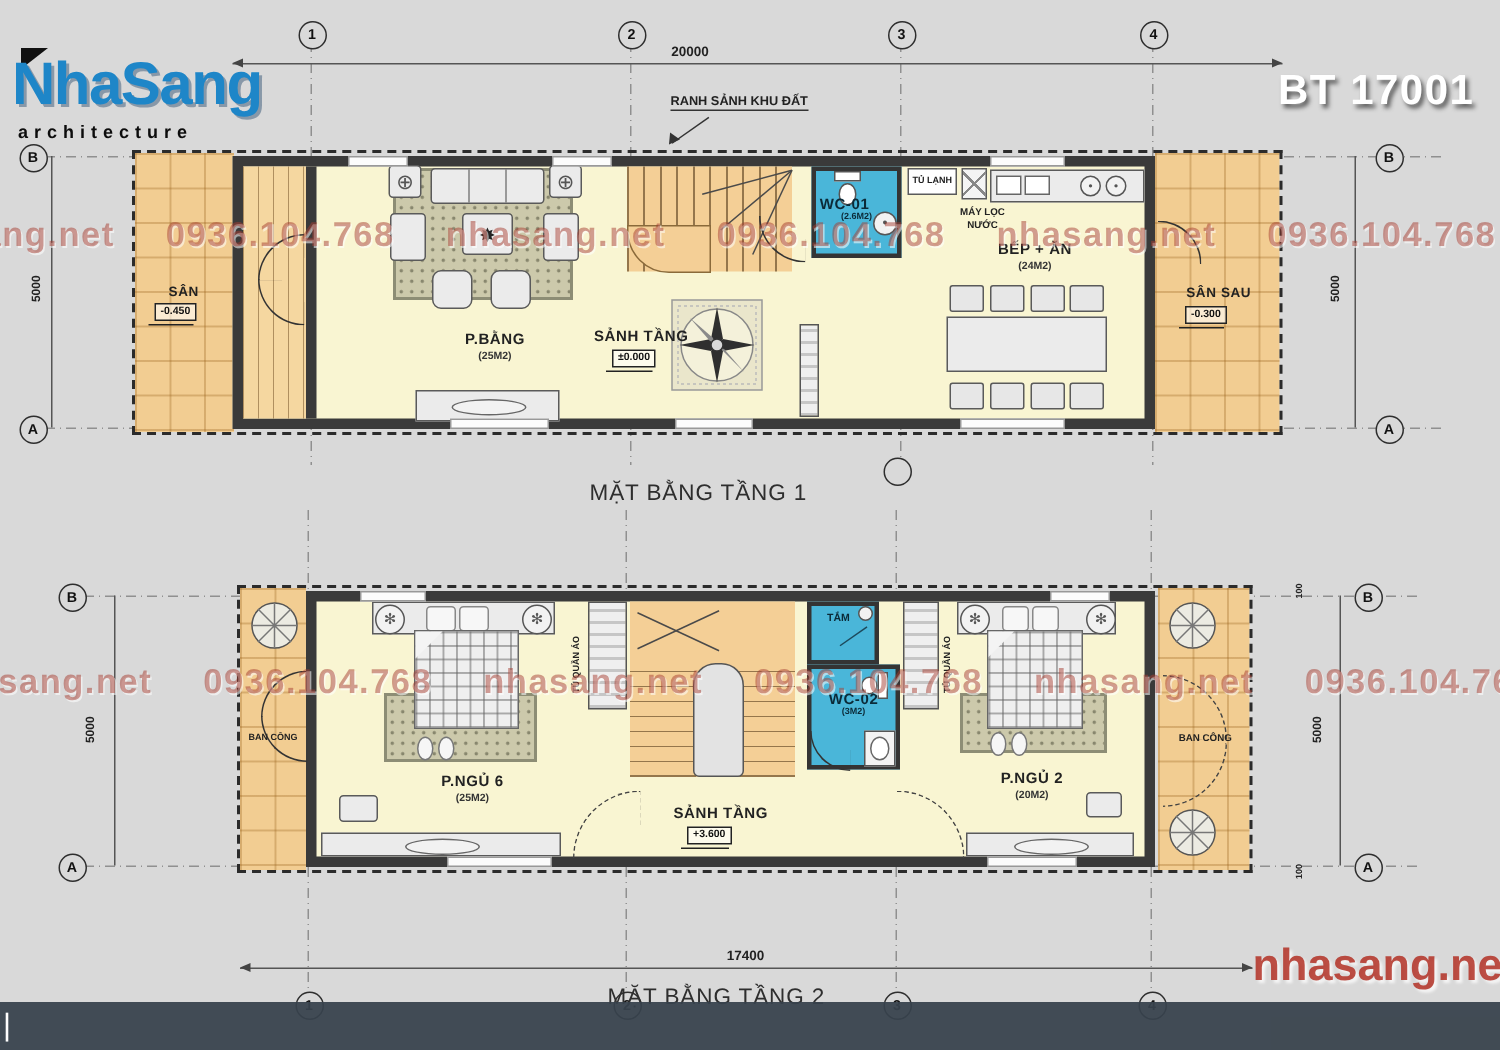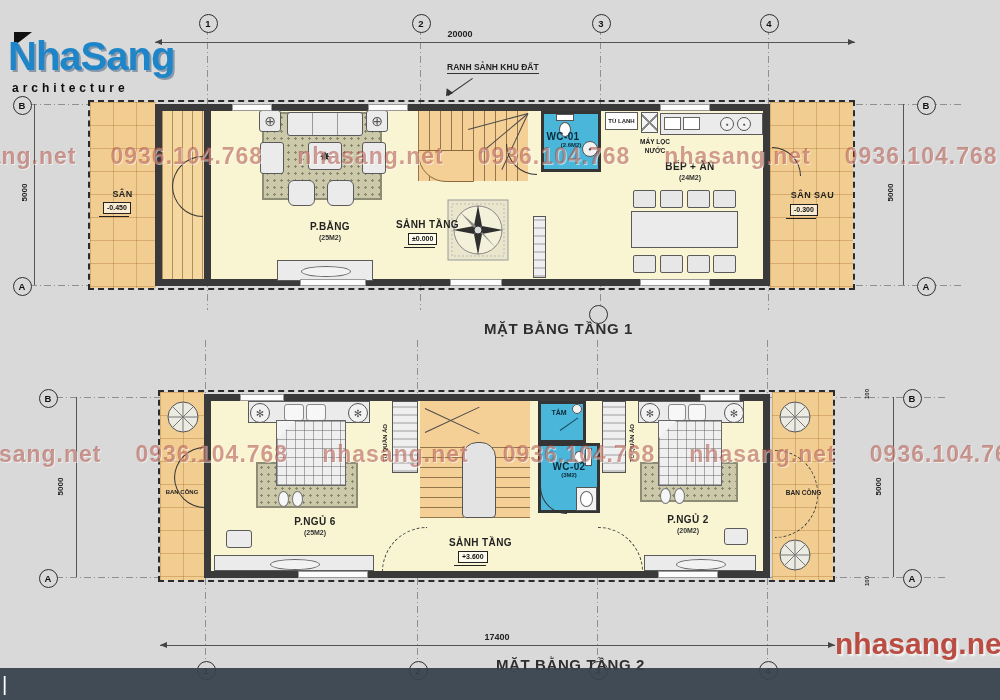--- a/index.html
+++ b/index.html
@@ -44,21 +44,21 @@
   .circ{position:absolute;border:1.3px solid #555;border-radius:50%;background:#f2f2f2;z-index:13;display:flex;align-items:center;justify-content:center;color:#555}
   .handle{position:absolute;width:48px;height:9px;border:1.1px solid #666;border-radius:50%;z-index:13;background:#f2f2f2}
   
   .rlab{position:absolute;font-size:10px;font-weight:bold;color:#222;z-index:20;white-space:nowrap;text-align:center;letter-spacing:.4px}
   .alab{position:absolute;font-size:7px;font-weight:bold;color:#333;z-index:20;white-space:nowrap;text-align:center}
   .slab{position:absolute;font-size:6.5px;font-weight:bold;color:#222;z-index:20;white-space:nowrap;text-align:center}
   .lvl{position:absolute;border:1.2px solid #222;background:rgba(255,255,255,.6);font-size:7px;font-weight:bold;
     padding:0 3px;line-height:10px;z-index:20;color:#111}
   .lvl::after{content:"";position:absolute;left:-5px;bottom:-4px;width:115%;height:1.5px;background:#222}
   .arc{position:absolute;z-index:14}
-  .ptitle{position:absolute;font-size:15px;font-weight:bold;color:#2e2e2e;letter-spacing:.6px;z-index:6;text-align:right}
+  .ptitle{position:absolute;font-size:15px;font-weight:normal;color:#2e2e2e;letter-spacing:.6px;z-index:6;text-align:left}
   
   .wm{position:absolute;display:flex;gap:34px;z-index:30;font-weight:bold;font-size:23px;letter-spacing:1px;
     color:rgba(165,62,50,.5);text-shadow:1px 1px 0 rgba(255,255,255,.55);white-space:nowrap}
   .wm-big{position:absolute;z-index:30;font-weight:bold;font-size:30px;color:rgba(178,48,36,.85);
     text-shadow:2px 2px 2px rgba(255,255,255,.75);white-space:nowrap}
   
   .logo-title{position:absolute;left:8px;top:34px;font-size:40px;font-weight:bold;letter-spacing:-1px;color:#1e86c8;
     text-shadow:2px 2px 0 rgba(15,55,95,.4);z-index:22}
   .logo-sub{position:absolute;left:12px;top:81px;font-size:12px;font-weight:bold;letter-spacing:4px;color:#0c0c0c;z-index:22}
   .logo-wedge{position:absolute;left:14px;top:32px;width:0;height:0;border-left:18px solid #111;border-bottom:14px solid transparent;z-index:21}
@@ -369,20 +369,21 @@
     <span>0936.104.768</span>
     <span>nhasang.net</span>
     <span>0936.104.768</span>
 
   </div>
   <div class="wm-big" style="left:835px;top:627px">nhasang.net</div>
 
   <div class="logo-wedge"></div>
   <div class="logo-title">NhaSang</div>
   <div class="logo-sub">architecture</div>
+  <div class="bt-code">BT 17001</div>
 
   <div class="footer">
     <div class="f-left">
       <span>|</span>
     </div>
   </div>
 
 </div>
 
 </body></html>

